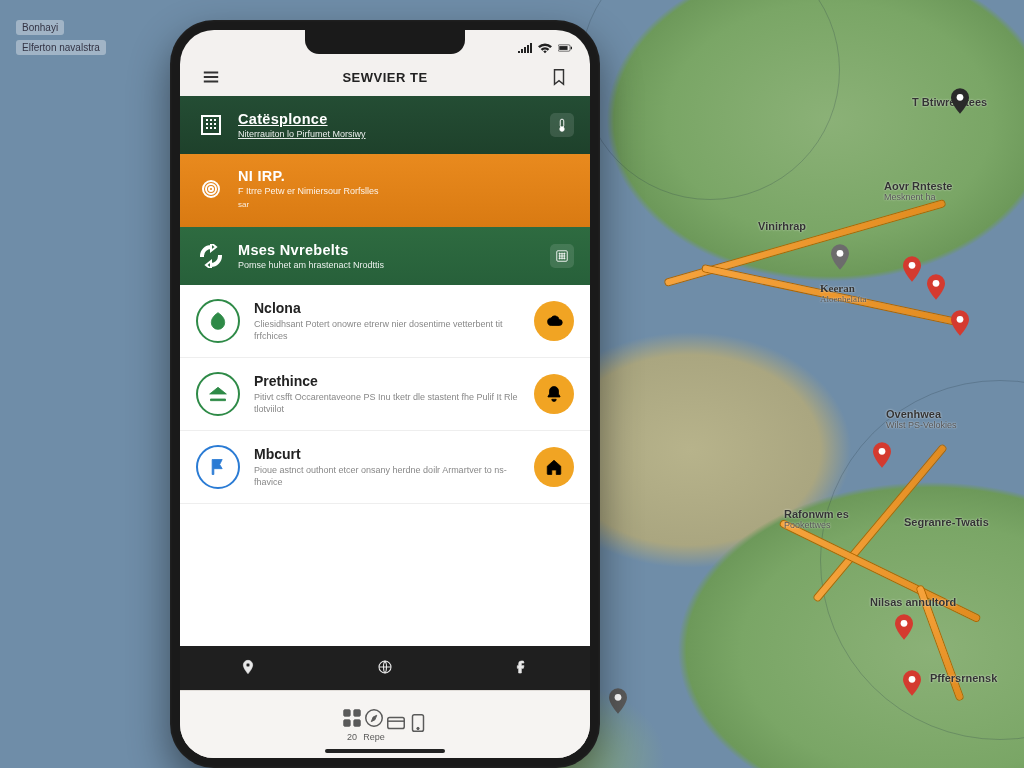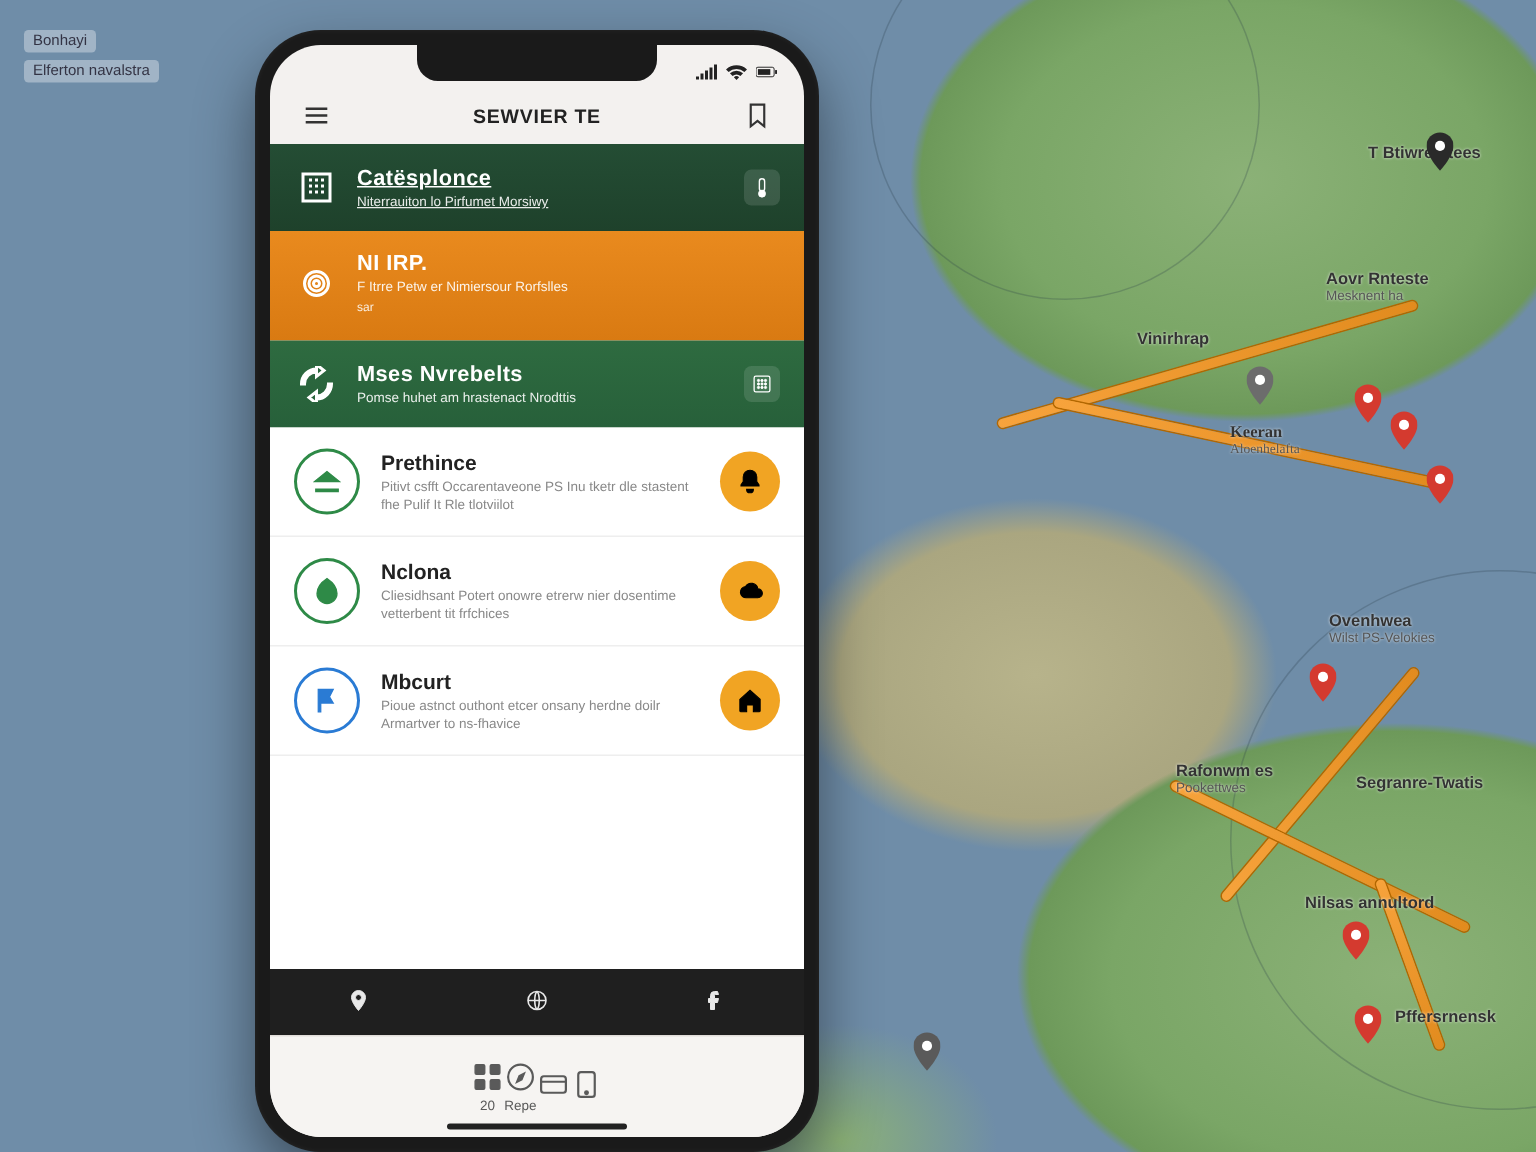--- a/index.html
+++ b/index.html
@@ -42,21 +42,21 @@
   .coast {
     position:absolute; width:260px; height:260px;
     border:1px solid rgba(40,60,70,.25); border-radius:50%;
     pointer-events:none;
   }
 
   
   .phone {
     position: absolute;
     top: 20px; left: 170px;
-    width: 376px; height: 748px;
+    width: 430px; height: 748px;
     background: #1a1a1a;
     border-radius: 44px;
     padding: 10px;
     box-shadow: 0 18px 40px rgba(0,0,0,.45), inset 0 0 4px rgba(255,255,255,.06);
   }
   .screen {
     width: 100%; height: 100%;
     background: #f3f1ef;
     border-radius: 34px;
     overflow: hidden;
@@ -313,46 +313,46 @@
               <use href="#i-keypad"></use>
             </svg>
           </span>
         </div>
       </div>
 
     <div class="list" id="list">
         <div class="row">
           <span class="badge" style="color:#2e8a47">
             <svg viewBox="0 0 24 24" class="" fill="currentColor" stroke="currentColor">
+              <use href="#i-leaf"></use>
+            </svg>
+          </span>
+          <span class="txt">
+            <div class="t">Nclona</div>
+            <div class="s">Cliesidhsant Potert onowre etrerw nier dosentime vetterbent tit frfchices</div>
+          </span>
+          <span class="rbadge" style="background:#f1a423">
+            <svg viewBox="0 0 24 24" class="" fill="currentColor" stroke="currentColor">
+              <use href="#i-cloud"></use>
+            </svg>
+          </span>
+        </div>
+        <div class="row">
+          <span class="badge" style="color:#2e8a47">
+            <svg viewBox="0 0 24 24" class="" fill="currentColor" stroke="currentColor">
               <use href="#i-shelter"></use>
             </svg>
           </span>
           <span class="txt">
             <div class="t">Prethince</div>
             <div class="s">Pitivt csfft Occarentaveone PS Inu tketr dle stastent fhe Pulif It Rle tlotviilot</div>
           </span>
           <span class="rbadge" style="background:#f1a423">
             <svg viewBox="0 0 24 24" class="" fill="currentColor" stroke="currentColor">
               <use href="#i-bell"></use>
-            </svg>
-          </span>
-        </div>
-        <div class="row">
-          <span class="badge" style="color:#2e8a47">
-            <svg viewBox="0 0 24 24" class="" fill="currentColor" stroke="currentColor">
-              <use href="#i-leaf"></use>
-            </svg>
-          </span>
-          <span class="txt">
-            <div class="t">Nclona</div>
-            <div class="s">Cliesidhsant Potert onowre etrerw nier dosentime vetterbent tit frfchices</div>
-          </span>
-          <span class="rbadge" style="background:#f1a423">
-            <svg viewBox="0 0 24 24" class="" fill="currentColor" stroke="currentColor">
-              <use href="#i-cloud"></use>
             </svg>
           </span>
         </div>
         <div class="row">
           <span class="badge" style="color:#2a7bd4">
             <svg viewBox="0 0 24 24" class="" fill="currentColor" stroke="currentColor">
               <use href="#i-flag"></use>
             </svg>
           </span>
           <span class="txt">

